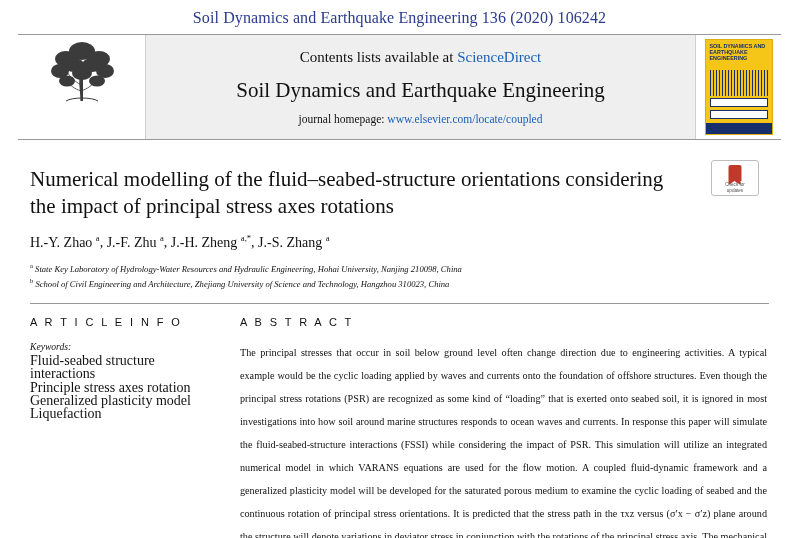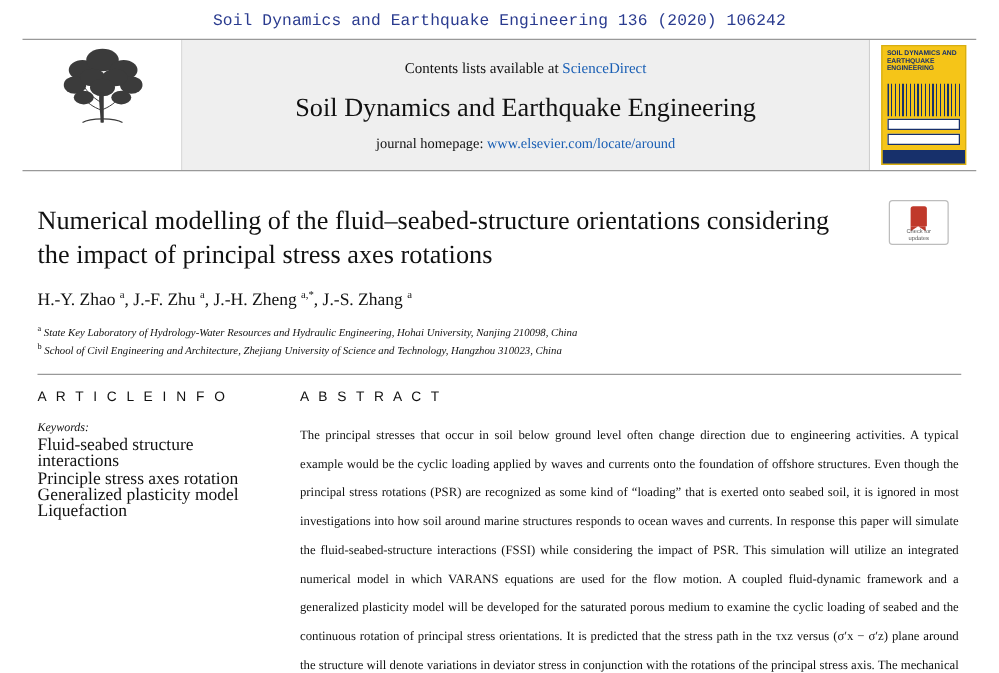--- a/index.html
+++ b/index.html
@@ -17,22 +17,22 @@
   .page {
     position: relative;
     width: 799px;
     height: 538px;
     box-sizing: border-box;
   }
 
   
   .running-head {
     text-align: center;
-    font-family: Liberation Mono, monospace;
-    font-size: 13px;
+    font-family: Liberation Serif, serif;
+    font-size: 16px;
     color: #2a3b8f;
     padding-top: 9px;
     letter-spacing: 0.1px;
   }
 
   
   .masthead {
     margin: 7px 18px 0 18px;
     border-top: 1px solid #999;
     border-bottom: 1px solid #999;
@@ -68,21 +68,21 @@
     flex: 1;
     background: #efefef;
     display: flex;
     flex-direction: column;
     align-items: center;
     justify-content: center;
     box-sizing: border-box;
     padding: 4px 6px;
   }
   .contents-line {
-    font-size: 12px;
+    font-size: 15px;
     color: #111;
     margin-bottom: 6px;
     font-family: Liberation Serif, serif;
   }
   .contents-line .sd {
     color: #1a5fb4;
   }
   .journal-title {
     font-size: 21px;
     color: #111;
@@ -316,21 +316,21 @@
         </svg>
       </div>
     </div>
 
     <div class="masthead-center">
       <div class="contents-line">
         <span>Contents lists available at </span><span class="sd">ScienceDirect</span>
       </div>
       <div class="journal-title">Soil Dynamics and Earthquake Engineering</div>
       <div class="homepage-line">
-        <span>journal homepage: </span><span class="url">www.elsevier.com/locate/around</span>
+        <span>journal homepage: </span><span class="url">www.elsevier.com/locate/coupled</span>
       </div>
     </div>
 
     <div class="masthead-right">
       <div class="cover">
         <div class="cover-title">SOIL DYNAMICS AND EARTHQUAKE ENGINEERING</div>
         <div class="cover-wave"></div>
         <div class="cover-bar b1"></div>
         <div class="cover-bar b2"></div>
         <div class="cover-foot"></div>

